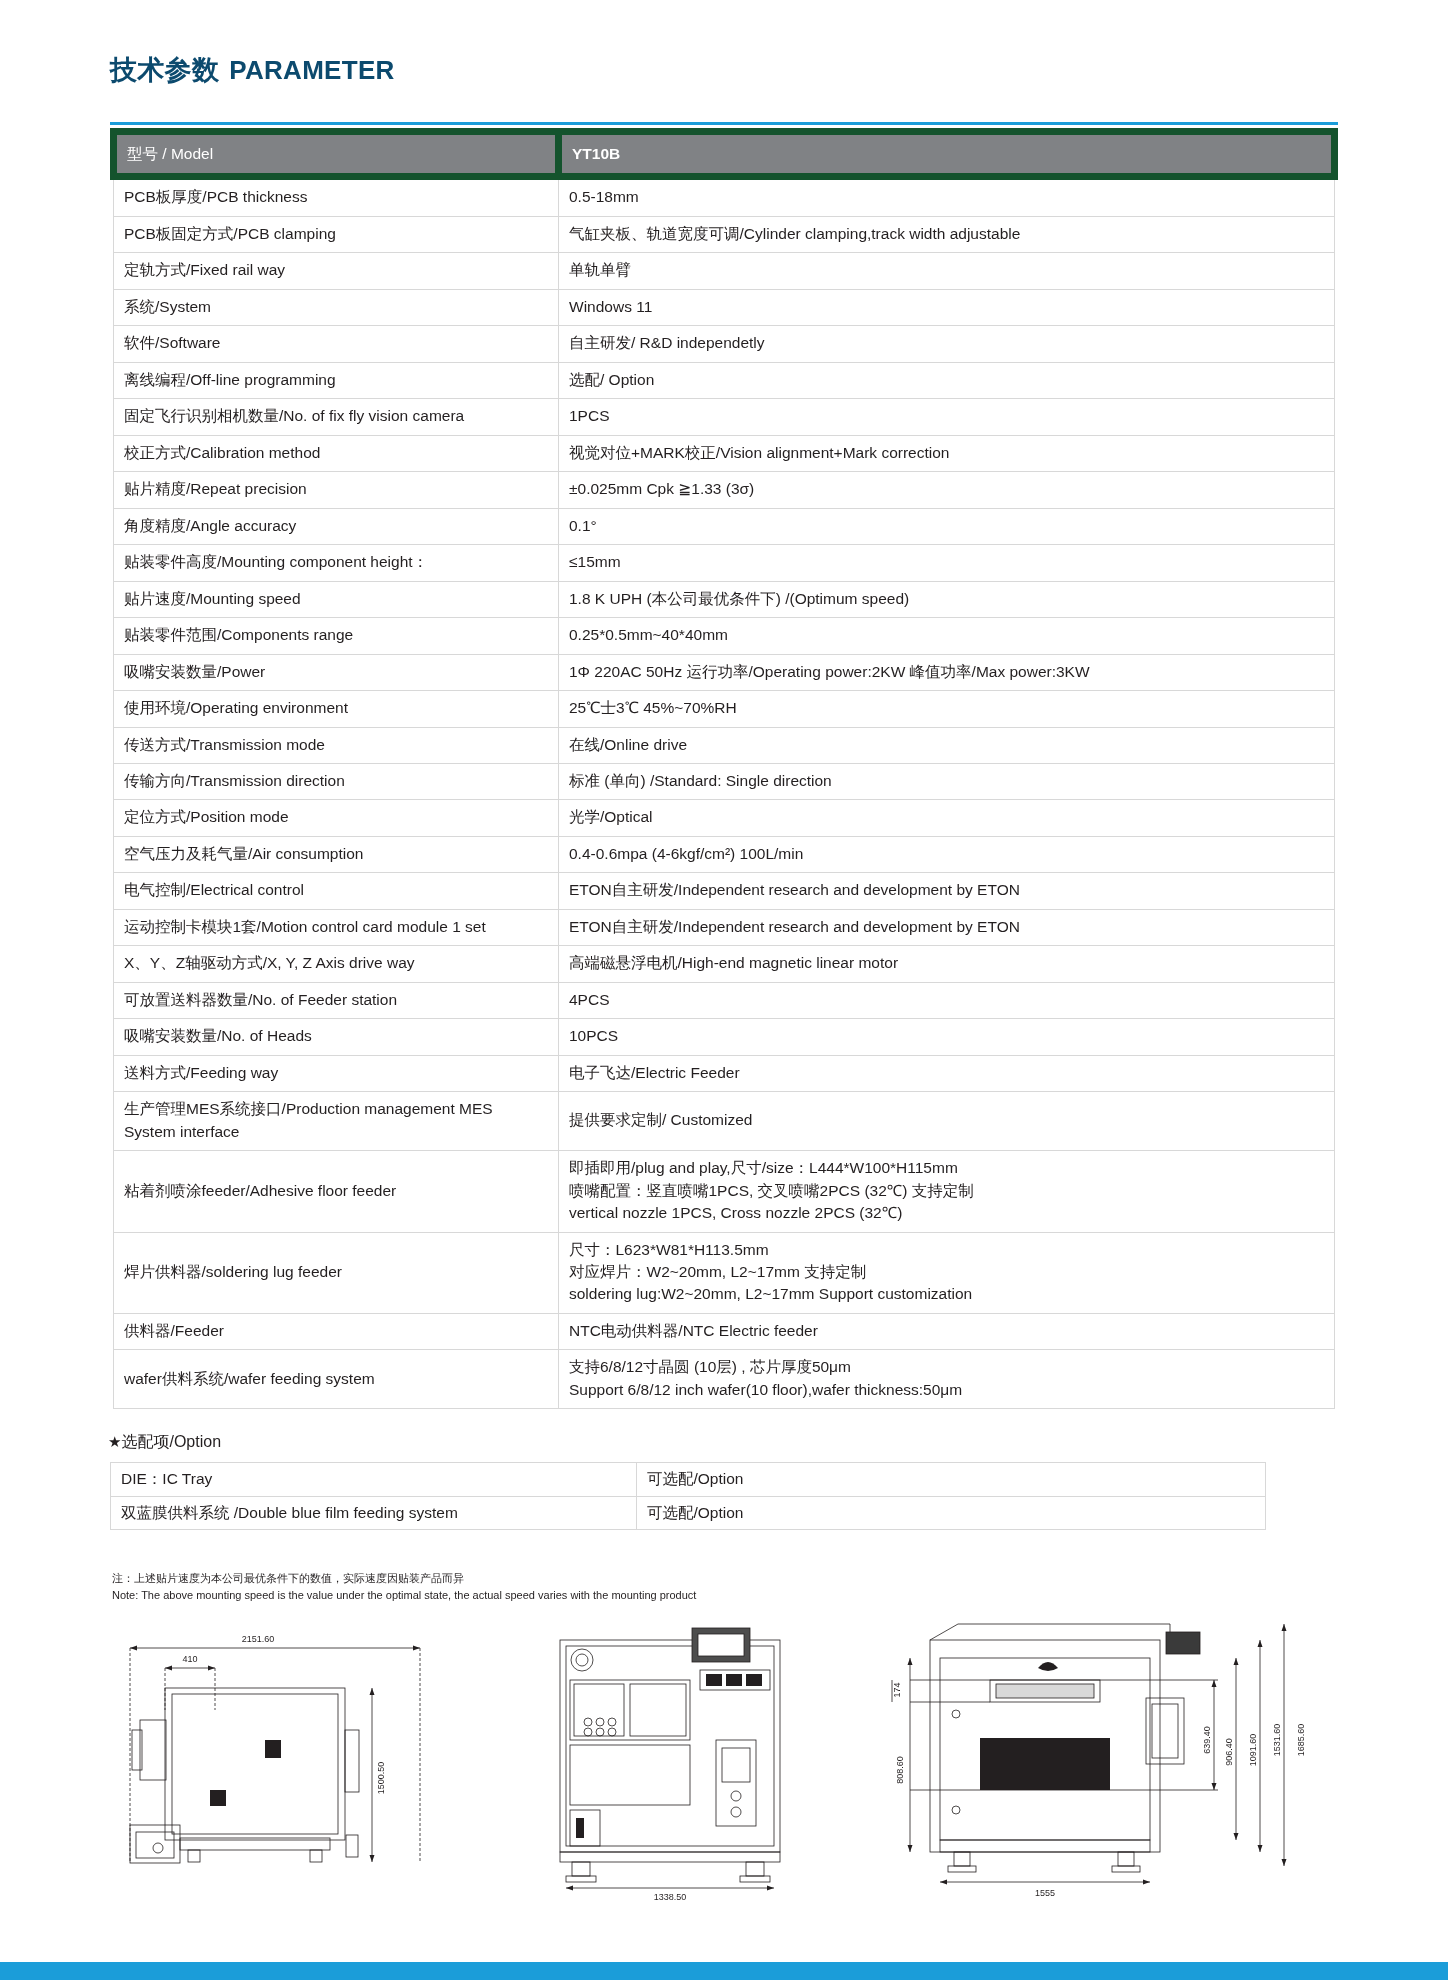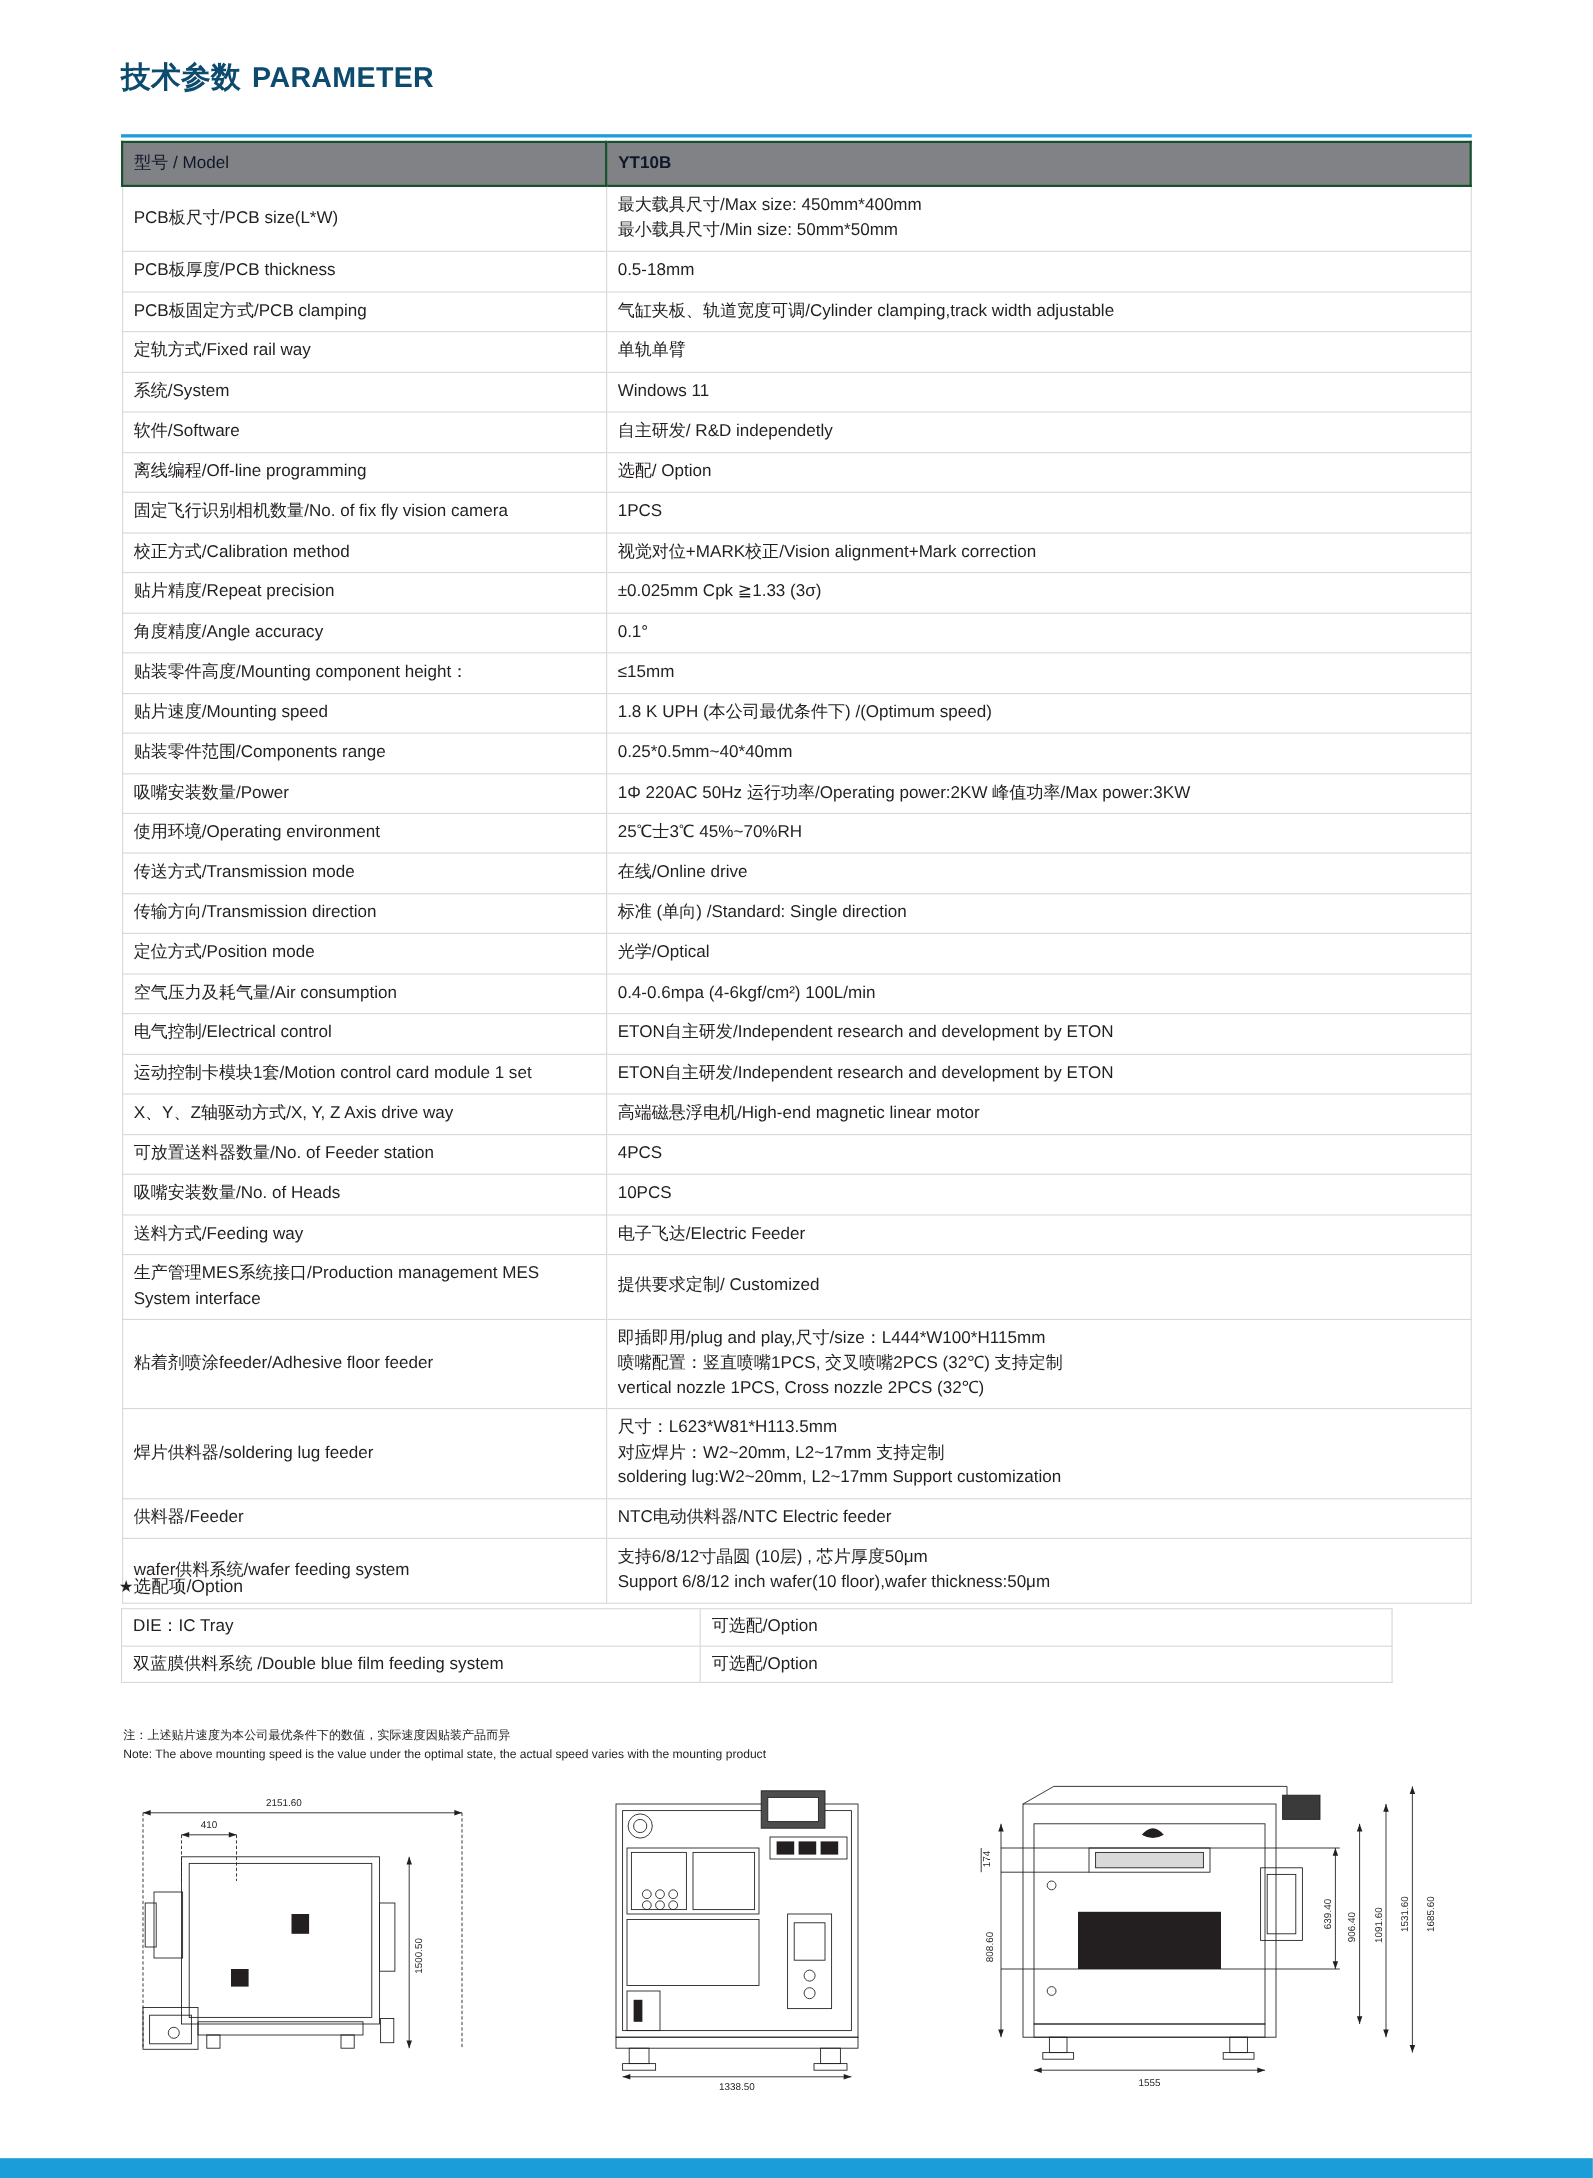--- a/index.html
+++ b/index.html
@@ -49,23 +49,23 @@
     border: 1px solid #d8d8d8;
     padding: 6px 10px 7px 10px;
     vertical-align: middle;
     line-height: 1.45;
   }
   .spec-table td.label {
     width: 418px;
   }
   .spec-table tr.header td {
     background: #808285;
-    color: #0f172a;
+    color: #ffffff;
     font-weight: normal;
-    border: 2px solid #14532d;
+    border: 7px solid #14532d;
     padding-top: 8px;
     padding-bottom: 8px;
     font-size: 15.5px;
   }
   .spec-table tr.header td.model {
     font-weight: bold;
   }
   .topline {
     position: absolute;
     left: 110px;
@@ -152,25 +152,20 @@
     <span class="cn">技术参数</span><span class="en">PARAMETER</span>
   </div>
 
   <div class="topline"></div>
 
   <table class="spec-table">
     <tbody>
       <tr class="header">
         <td class="label">型号 / Model</td>
         <td class="model">YT10B</td>
-      </tr>
-      <tr>
-        <td class="label">PCB板尺寸/PCB size(L*W)</td>
-        <td class="multiline">最大载具尺寸/Max size: 450mm*400mm
-最小载具尺寸/Min  size: 50mm*50mm</td>
       </tr>
       <tr>
         <td class="label">PCB板厚度/PCB thickness</td>
         <td>0.5-18mm</td>
       </tr>
       <tr>
         <td class="label">PCB板固定方式/PCB clamping</td>
         <td>气缸夹板、轨道宽度可调/Cylinder clamping,track width adjustable</td>
       </tr>
       <tr>

